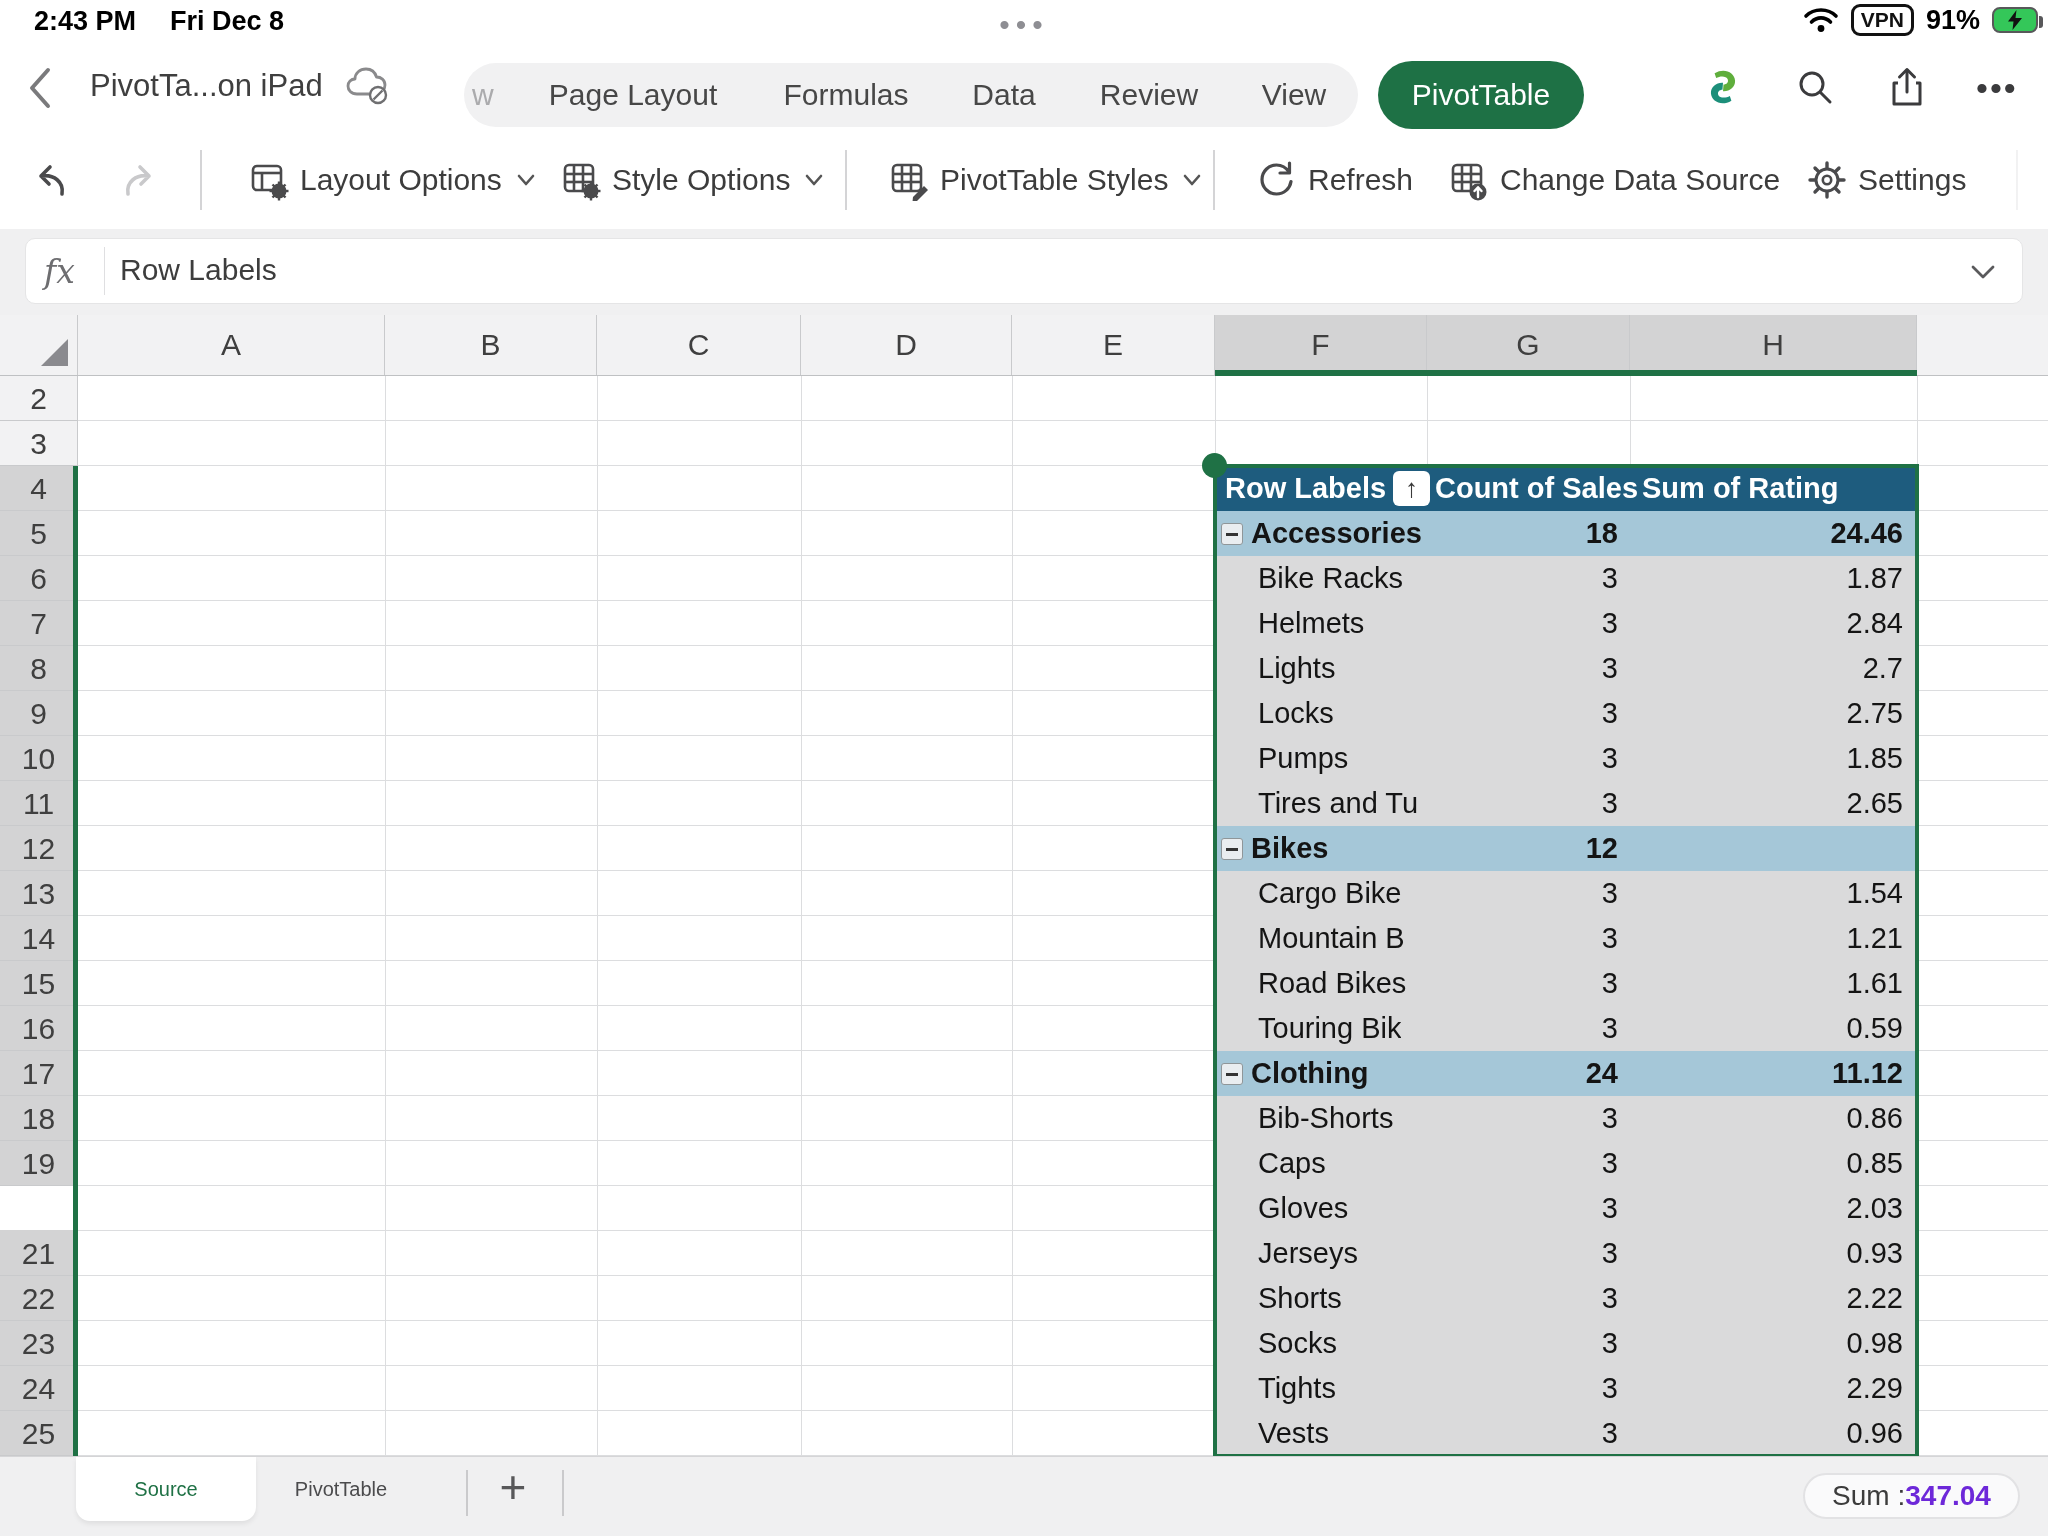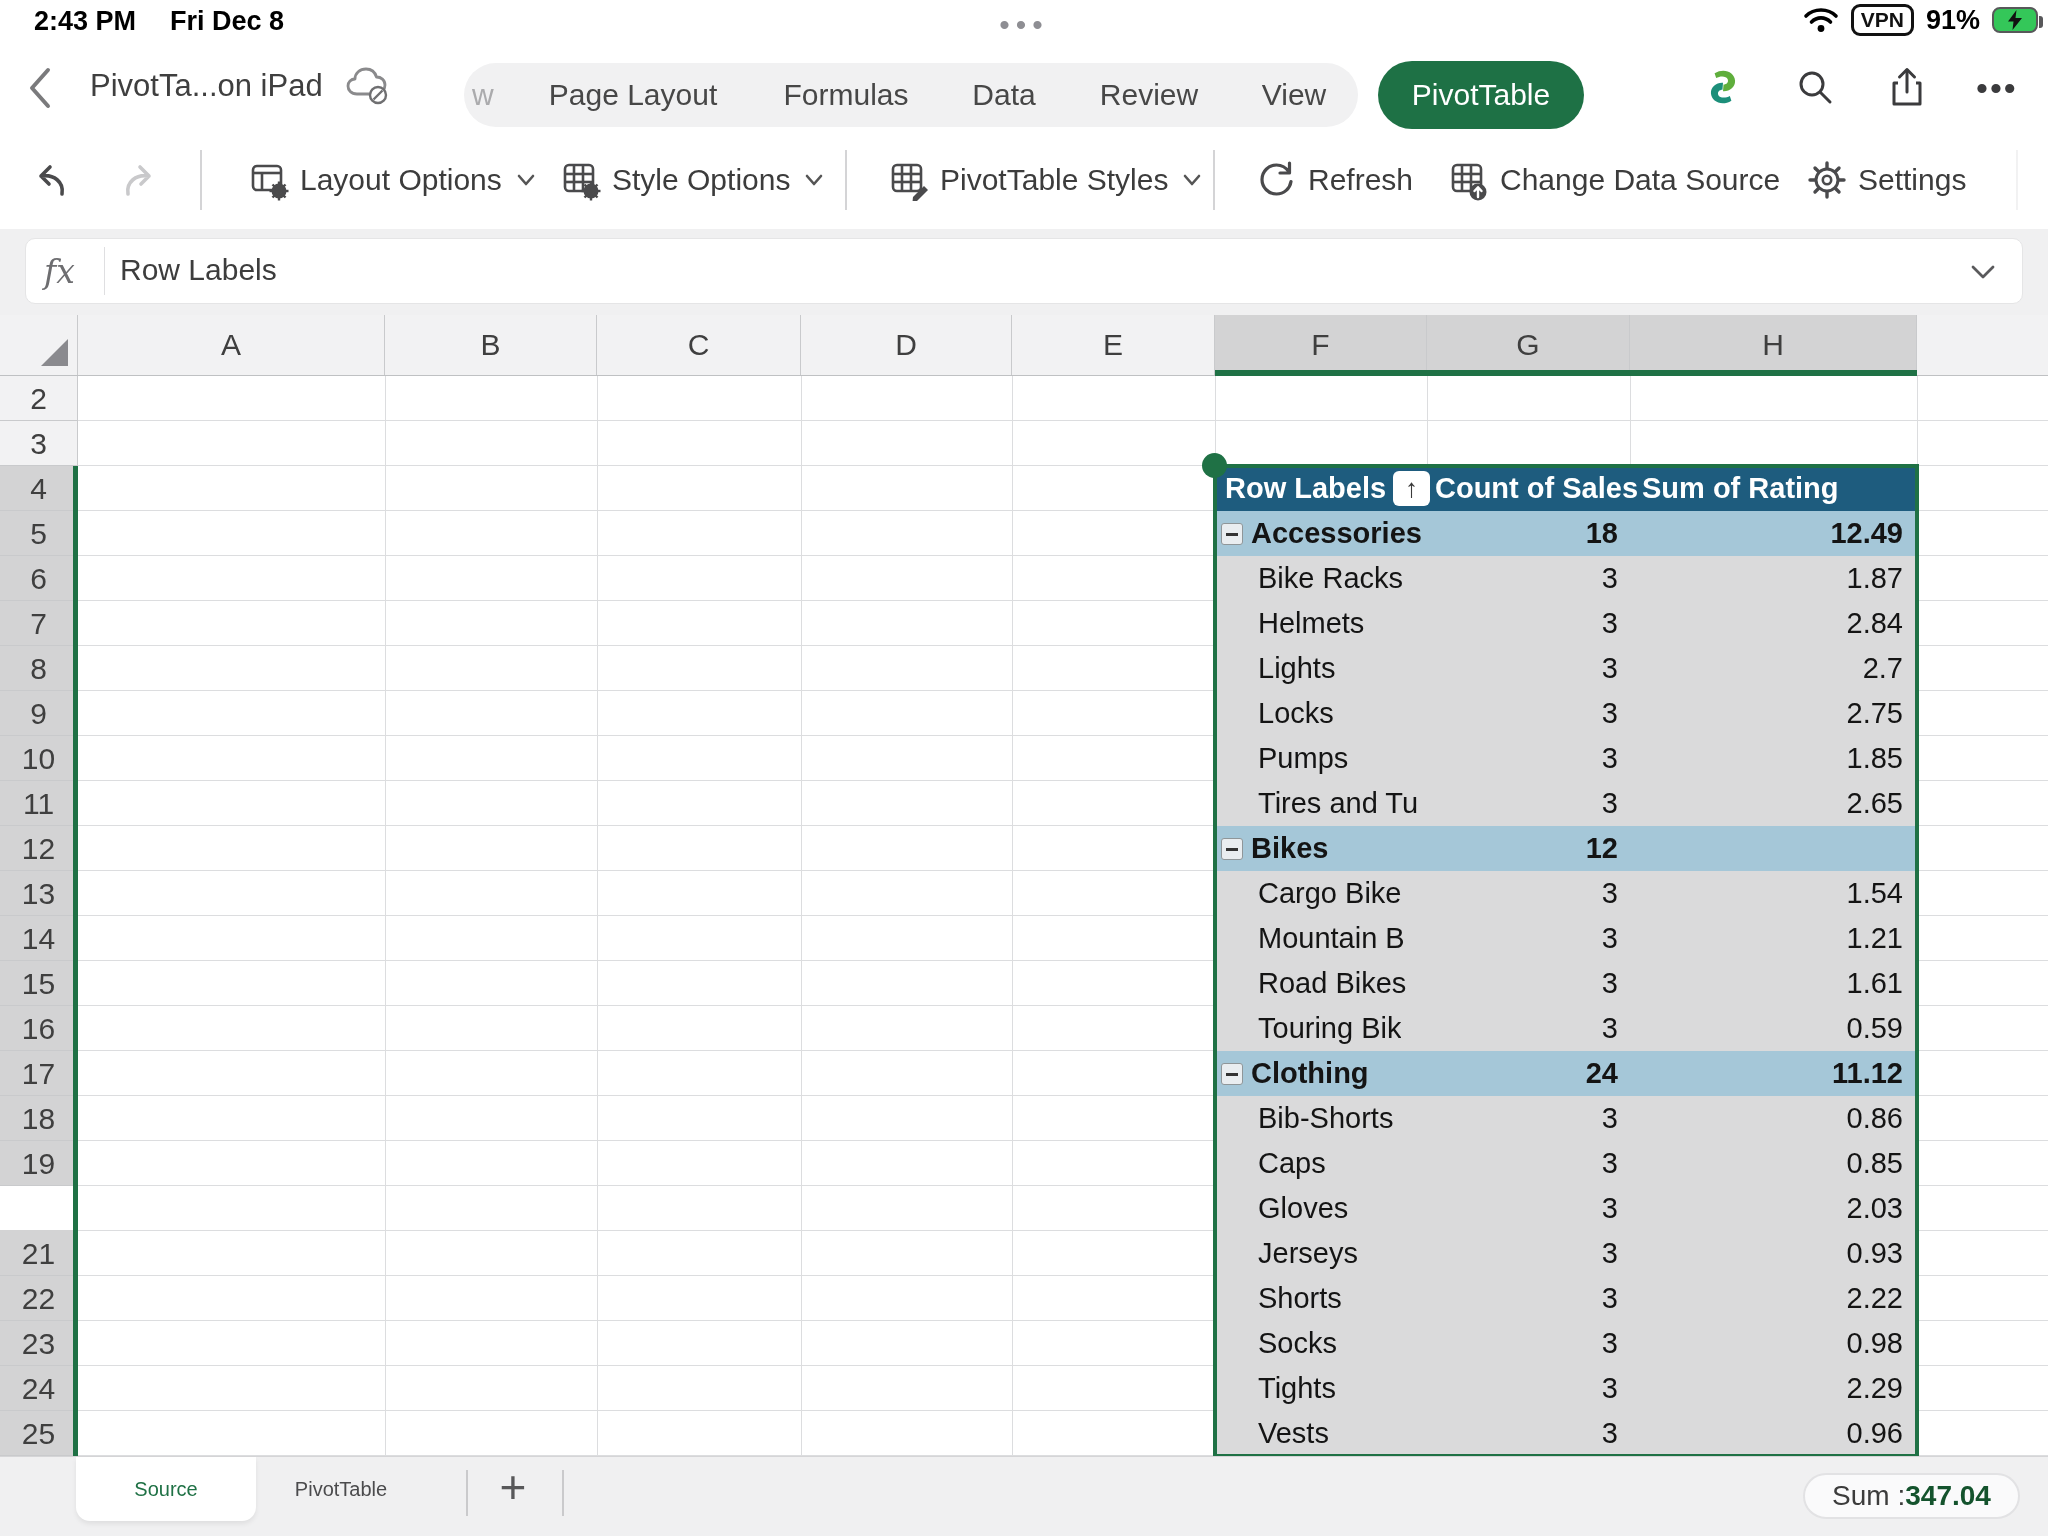--- a/index.html
+++ b/index.html
@@ -79,21 +79,21 @@
   #pivot-dot { position:absolute; left:-13px; top:-13px; width:25px; height:25px; border-radius:50%; background:#1F7145; }
 
   
   #sheet-bar { position:absolute; left:0; top:1456px; width:2048px; height:80px; background:#F0F0F1; border-top:1px solid #D5D5D7; }
   .sheet-tab { position:absolute; top:0; height:64px; line-height:64px; text-align:center; font-size:20px; }
   .sheet-tab.active { background:#fff; color:#1F7145; border-radius:0 0 14px 14px; box-shadow:0 3px 5px rgba(0,0,0,.07); }
   .sheet-tab.inactive { color:#4b4b4d; }
   .sb-divider { position:absolute; top:13px; width:2px; height:46px; background:#CACACC; }
   #add-sheet { position:absolute; left:486px; top:0; width:54px; height:64px; text-align:center; line-height:60px; font-size:46px; font-weight:300; color:#58585a; }
   #sum-pill { position:absolute; left:1803px; top:16px; width:217px; height:46px; background:#FAFAFB; border:2px solid #E2E2E4; border-radius:23px; text-align:center; line-height:42px; font-size:28px; color:#3c3c3c; }
-  #sum-pill b { color:#14532d; }
+  #sum-pill b { color:#6d28d9; }
   svg { display:block; }
 </style>
 </head>
 <body>
 
 <div id="status-bar">
   <div id="status-left">
     <span>2:43 PM</span><span>Fri Dec 8</span>
   </div>
   <div id="status-dots">•••</div>
@@ -369,21 +369,21 @@
       <span class="ch">Count of Sales</span>
       <span class="rh2">Sum of Rating</span>
     </div>
     <div id="pivot-rows">
         <div class="pvt-row group" style="top: 45px;">
           <span class="collapse-box">
             <span class="minus"></span>
           </span>
           <span class="pvt-name" style="left:36px">Accessories</span>
           <span class="pvt-cnt">18</span>
-          <span class="pvt-rat">12.49</span>
+          <span class="pvt-rat">24.46</span>
         </div>
         <div class="pvt-row item" style="top: 90px;">
           <span class="pvt-name" style="left:43px">Bike Racks</span>
           <span class="pvt-cnt">3</span>
           <span class="pvt-rat">1.87</span>
         </div>
         <div class="pvt-row item" style="top: 135px;">
           <span class="pvt-name" style="left:43px">Helmets</span>
           <span class="pvt-cnt">3</span>
           <span class="pvt-rat">2.84</span>

